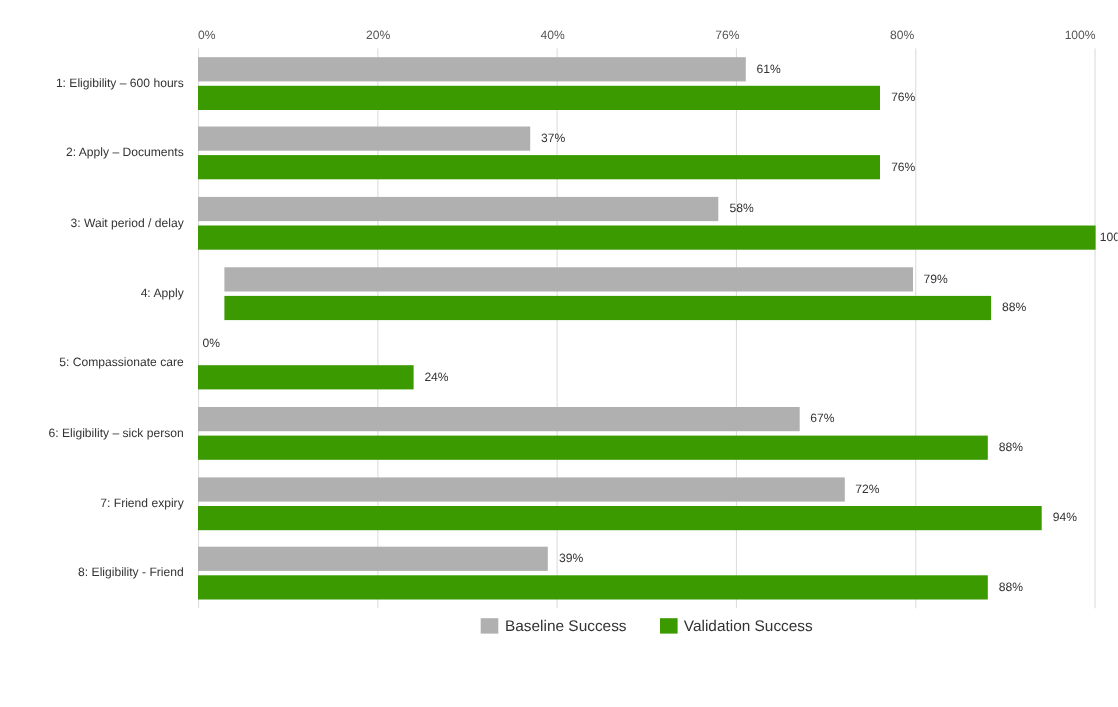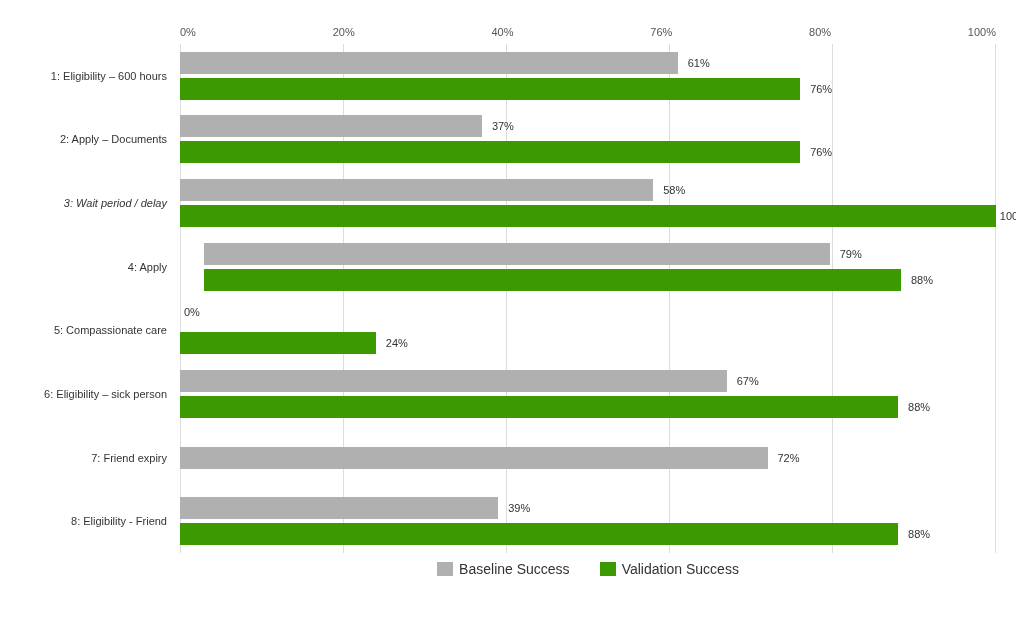--- a/index.html
+++ b/index.html
@@ -141,21 +141,21 @@
   </style>
 </head>
 <body>
 
 <div class="chart-container">
   <div class="chart-area">
 
     <div class="y-labels" id="y-labels">
         <div class="y-label" style="height: 12.5%;">1: Eligibility – 600 hours</div>
         <div class="y-label" style="height: 12.5%;">2: Apply – Documents</div>
-        <div class="y-label" style="height: 12.5%; font-style: italic;">3: Wait period / delay</div>
+        <div class="y-label" style="height: 12.5%;">3: Wait period / delay</div>
         <div class="y-label" style="height: 12.5%;">4: Apply</div>
         <div class="y-label" style="height: 12.5%;">5: Compassionate care</div>
         <div class="y-label" style="height: 12.5%;">6: Eligibility – sick person</div>
         <div class="y-label" style="height: 12.5%;">7: Friend expiry</div>
         <div class="y-label" style="height: 12.5%;">8: Eligibility - Friend</div>
       </div>
 
     <div class="x-axis" id="x-axis">
         <span class="x-label">0%</span>
         <span class="x-label">20%</span>
@@ -245,20 +245,25 @@
               <span class="bar-label">88%</span>
             </div>
           </div>
         </div>
         <div class="row-group" style="position: absolute; top: 75%; height: 12.5%; left: 0px; right: 0px;">
           <div class="bar-row">
             <div class="bar-baseline" style="width: 72%;">
               <span class="bar-label">72%</span>
             </div>
           </div>
+          <div class="bar-row">
+            <div class="bar-validation" style="width: 94%;">
+              <span class="bar-label">94%</span>
+            </div>
+          </div>
         </div>
         <div class="row-group" style="position: absolute; top: 87.5%; height: 12.5%; left: 0px; right: 0px;">
           <div class="bar-row">
             <div class="bar-baseline" style="width: 39%;">
               <span class="bar-label">39%</span>
             </div>
           </div>
           <div class="bar-row">
             <div class="bar-validation" style="width: 88%;">
               <span class="bar-label">88%</span>

